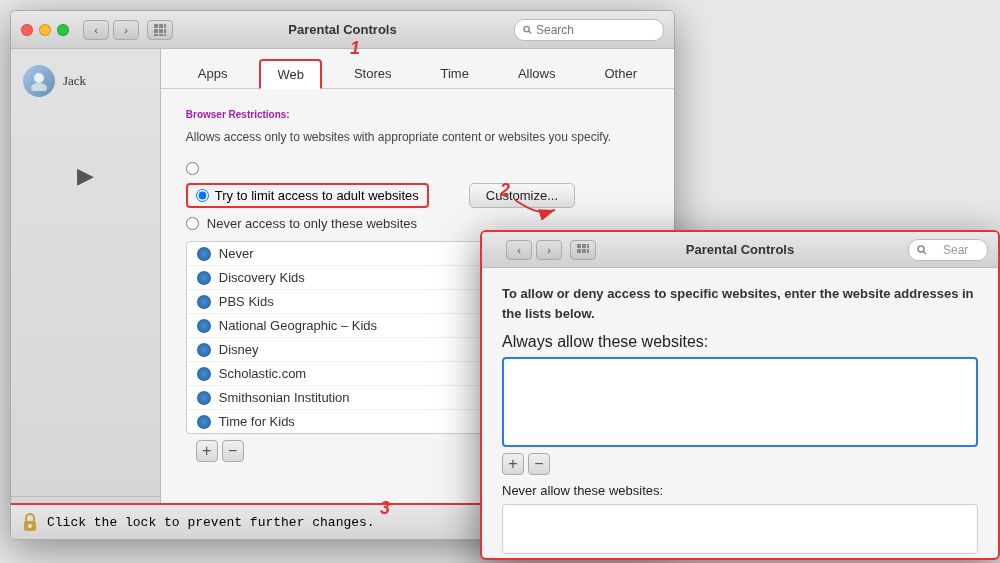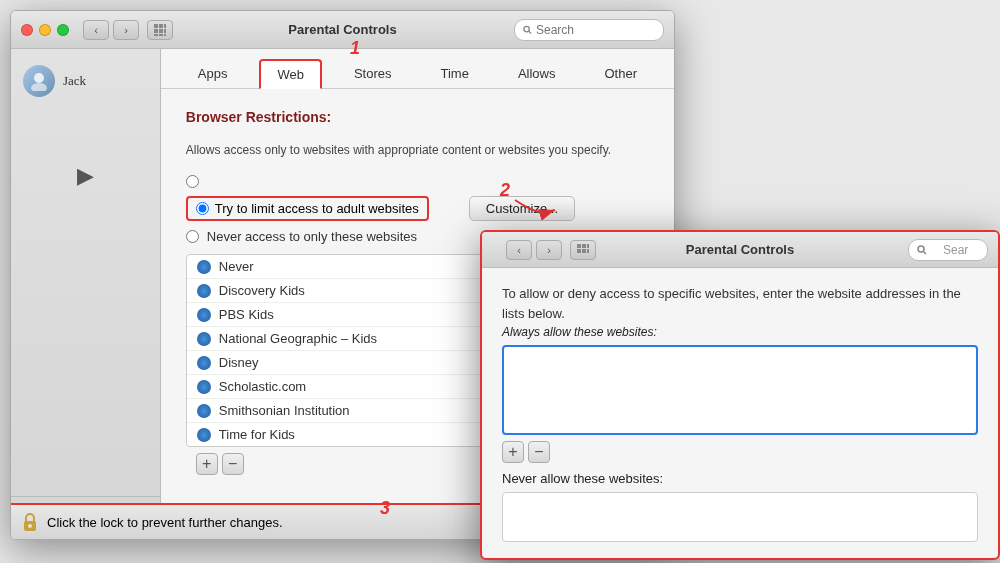--- a/index.html
+++ b/index.html
@@ -220,24 +220,24 @@
       z-index: 1;
     }
 
     .content-area {
       padding: 20px 25px;
       flex: 1;
       overflow-y: auto;
     }
 
     .section-title {
-      font-size: 14px;
+      font-size: 10px;
       font-weight: 700;
-      margin-bottom: 16px;
-      color: #7f1d1d;
+      margin-bottom: 8px;
+      color: #a21caf;
     }
 
     .description-text {
       font-size: 12px;
       color: #444;
       line-height: 1.5;
       margin-bottom: 16px;
     }
 
     .radio-item {
@@ -319,20 +319,21 @@
       bottom: 0;
       left: 0;
       width: 665px;
       height: 36px;
       background: linear-gradient(to bottom, #e8e8e8, #d5d5d5);
       border-top: 2px solid #e53333;
       display: flex;
       align-items: center;
       padding: 0 10px;
       gap: 8px;
+      font-family: Liberation Mono, monospace;
     }
 
     
     .annotation {
       position: absolute;
       font-size: 18px;
       font-weight: 900;
       color: #e53333;
       font-style: italic;
     }
@@ -393,29 +394,29 @@
       width: 100%;
       height: 50px;
       background: white;
       margin: 6px 0;
     }
 
     .second-window-desc {
       font-size: 13px;
       color: #333;
       line-height: 1.5;
-      margin-bottom: 2px;
+      margin-bottom: 10px;
+      font-weight: bold;
     }
 
     .allow-label {
-      font-size: 12px;
+      font-size: 16px;
       font-weight: 500;
       color: #222;
       margin-bottom: 2px;
-      font-style: italic;
     }
 
     .bottom-controls {
       display: flex;
       gap: 4px;
       margin-top: 4px;
     }
   </style>
 </head>
 <body>

